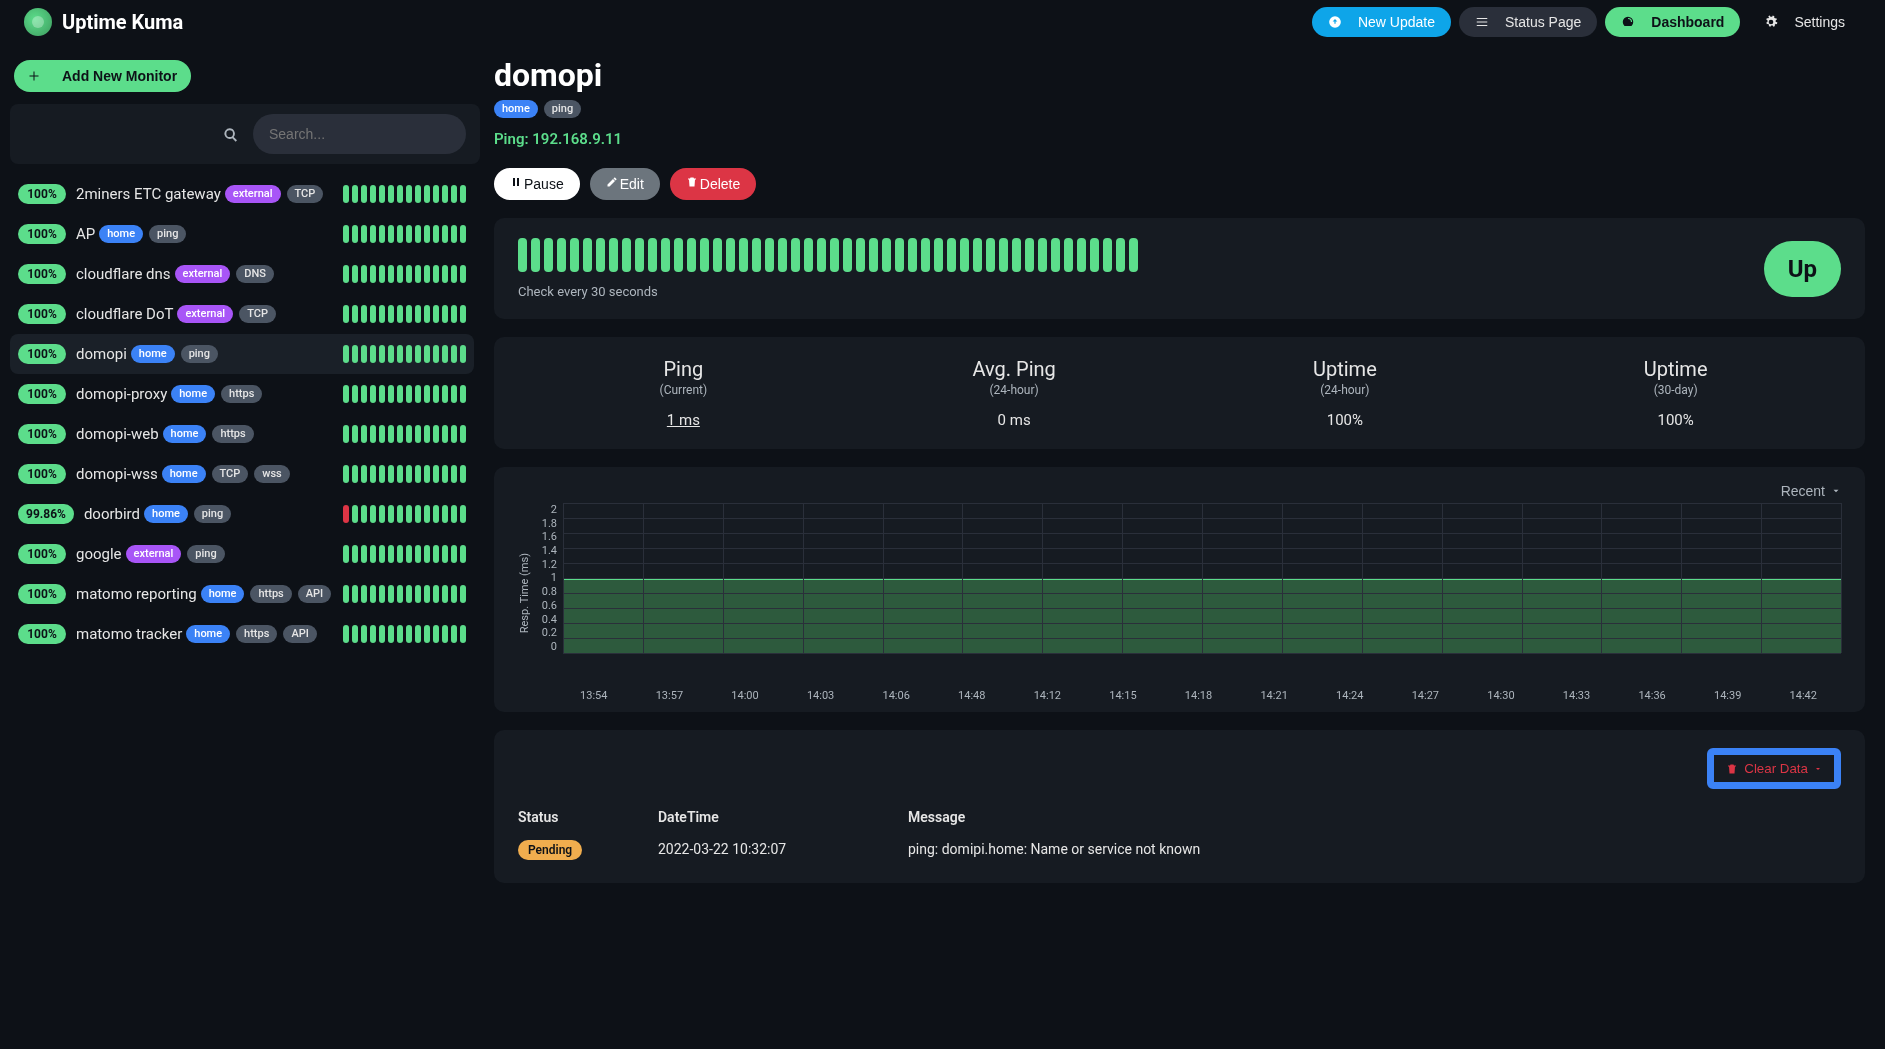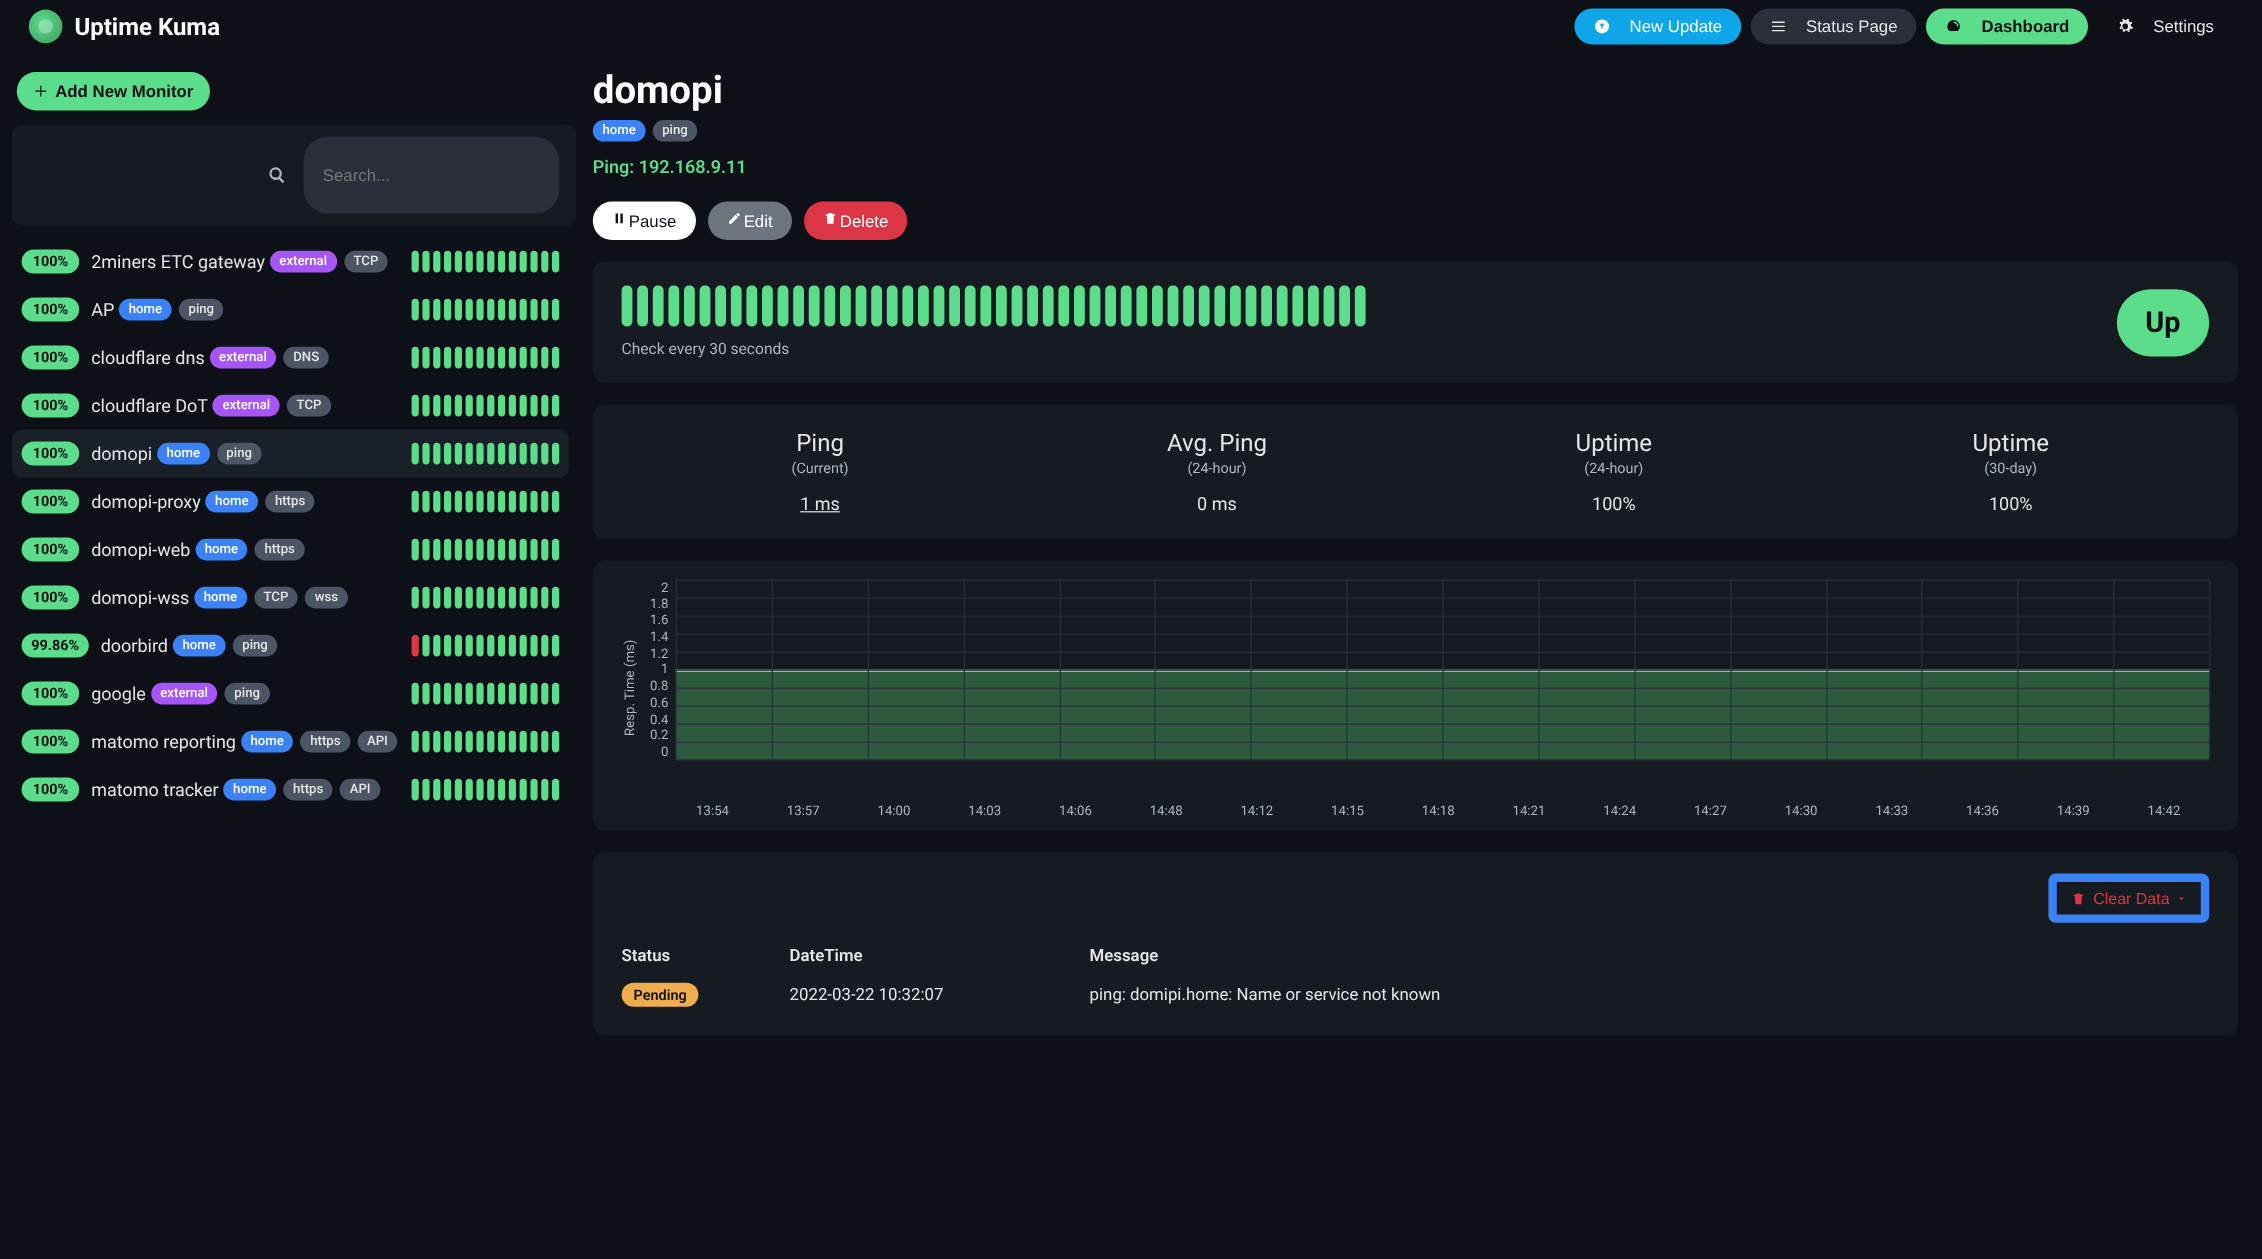--- a/index.html
+++ b/index.html
@@ -36,31 +36,31 @@
 }
 .nav-update { background: #0ea5e9; color: #fff; }
 .nav-status { background: #2a2f3a; color: #e6e6e6; }
 .nav-dash { background: #5CDD8B; color: #0d1117; font-weight: 600; }
 .nav-settings { background: transparent; color: #e6e6e6; }
 .content { display: flex; height: calc(100% - 44px); }
 .sidebar { width: 490px; padding: 12px 10px 0 10px; display: flex; flex-direction: column; }
 .add-btn {
   background: #5CDD8B; color: #0d1117; border: none;
   padding: 8px 14px; border-radius: 20px; font-weight: 600;
-  font-size: 14px; display: inline-flex; align-items: center; gap: 6px;
+  font-size: 14px; display: inline-flex; align-items: center; gap: 22px;
   cursor: pointer; width: fit-content; margin: 4px 0 12px 4px;
 }
 .search-row {
   background: #161b22; border-radius: 8px; padding: 10px 14px;
   display: flex; align-items: center; gap: 14px;
 }
 .search-icon { color: #adb5bd; width:250px; text-align:right; }
 .search-input {
   flex: 1; background: #2a2f3a; border: none; border-radius: 20px;
-  padding: 24px 16px; color: #e6e6e6; font-size: 14px; outline: none;
+  padding: 12px 16px; color: #e6e6e6; font-size: 14px; outline: none;
 }
 .monitor-list { margin-top: 10px; overflow-y: auto; flex:1; padding-right: 6px; }
 .monitor-list::-webkit-scrollbar { width: 8px; }
 .monitor-list::-webkit-scrollbar-thumb { background: #3a3f4a; border-radius: 4px; }
 .monitor-item {
   display: flex; align-items: center; padding: 10px 8px; border-radius: 8px;
   cursor: pointer; gap: 10px;
 }
 .monitor-item.active { background: #1a2028; }
 .pct-badge {
@@ -607,20 +607,28 @@
           <div class="stat-val">100%</div>
         </div>
         <div class="stat-col">
           <div class="stat-title">Uptime</div>
           <div class="stat-sub">(30-day)</div>
           <div class="stat-val">100%</div>
         </div>
       </div>
 
     <div class="panel chart-panel">
+      <div class="chart-header">
+        <button class="recent-btn">
+          <span>Recent</span>
+          <svg width="10" height="10" viewBox="0 0 24 24" fill="currentColor">
+              <path d="M6 9l6 6 6-6z"></path>
+            </svg>
+        </button>
+      </div>
       <div class="chart-area">
         <div class="ylabel">Resp. Time (ms)</div>
         <div class="yaxis" id="yaxis">
             <div>2</div>
             <div>1.8</div>
             <div>1.6</div>
             <div>1.4</div>
             <div>1.2</div>
             <div>1</div>
             <div>0.8</div>

